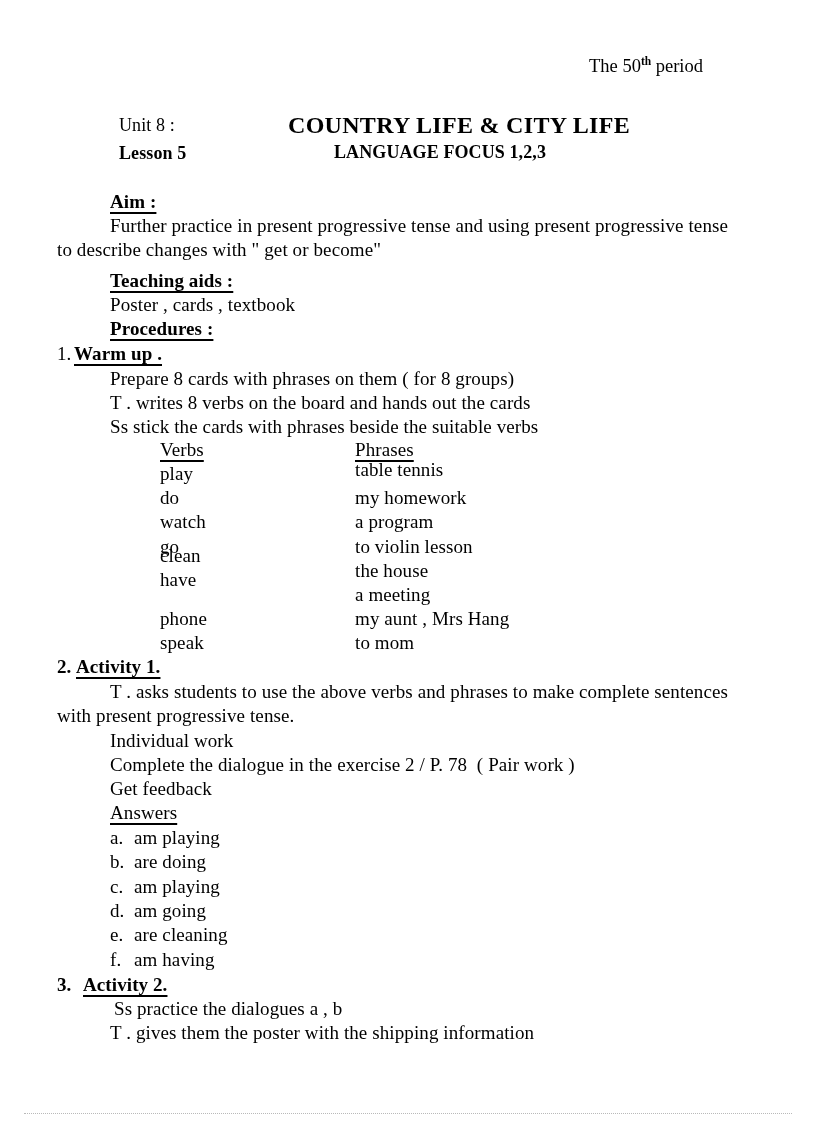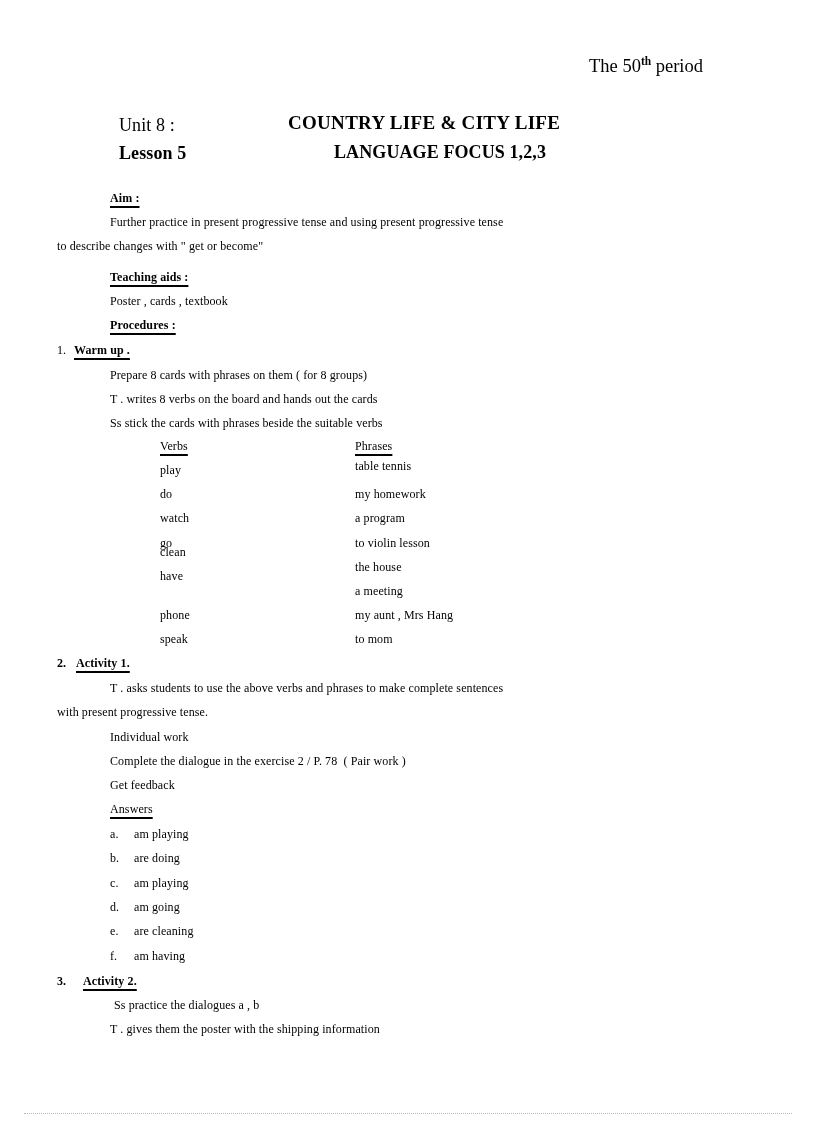--- a/index.html
+++ b/index.html
@@ -16,21 +16,21 @@
     width: 816px;
     height: 1123px;
     background: #ffffff;
     overflow: hidden;
   }
 
   
   .t {
     position: absolute;
     white-space: pre;
-    font-size: 12px;
+    font-size: 19px;
     line-height: 1.0;
     letter-spacing: 0.1px;
   }
   .bold { font-weight: bold; }
 
   
   .period-line {
     position: absolute;
     left: 589px;
     top: 56px;
@@ -40,21 +40,21 @@
   .period-line .sup {
     font-size: 11.5px;
     font-weight: bold;
     vertical-align: super;
     line-height: 0;
   }
 
   
   .unit-label   { left: 119px; top: 116px; font-size: 18px; }
   .lesson-label { left: 119px; top: 144px; font-size: 18px; font-weight: bold; }
-  .title-main   { left: 288px; top: 113px; font-size: 19px; font-weight: bold; letter-spacing: 0.3px;}
+  .title-main   { left: 288px; top: 113px; font-size: 24px; font-weight: bold; letter-spacing: 0.3px;}
   .title-sub    { left: 334px; top: 143px; font-size: 18px; font-weight: bold; }
 
   
   .lvl0 { left: 57px; }
   .lvl1 { left: 110px; }
 
   .head-ul {
     text-decoration: underline;
     text-underline-offset: 3.5px;
     text-decoration-thickness: 1.6px;

